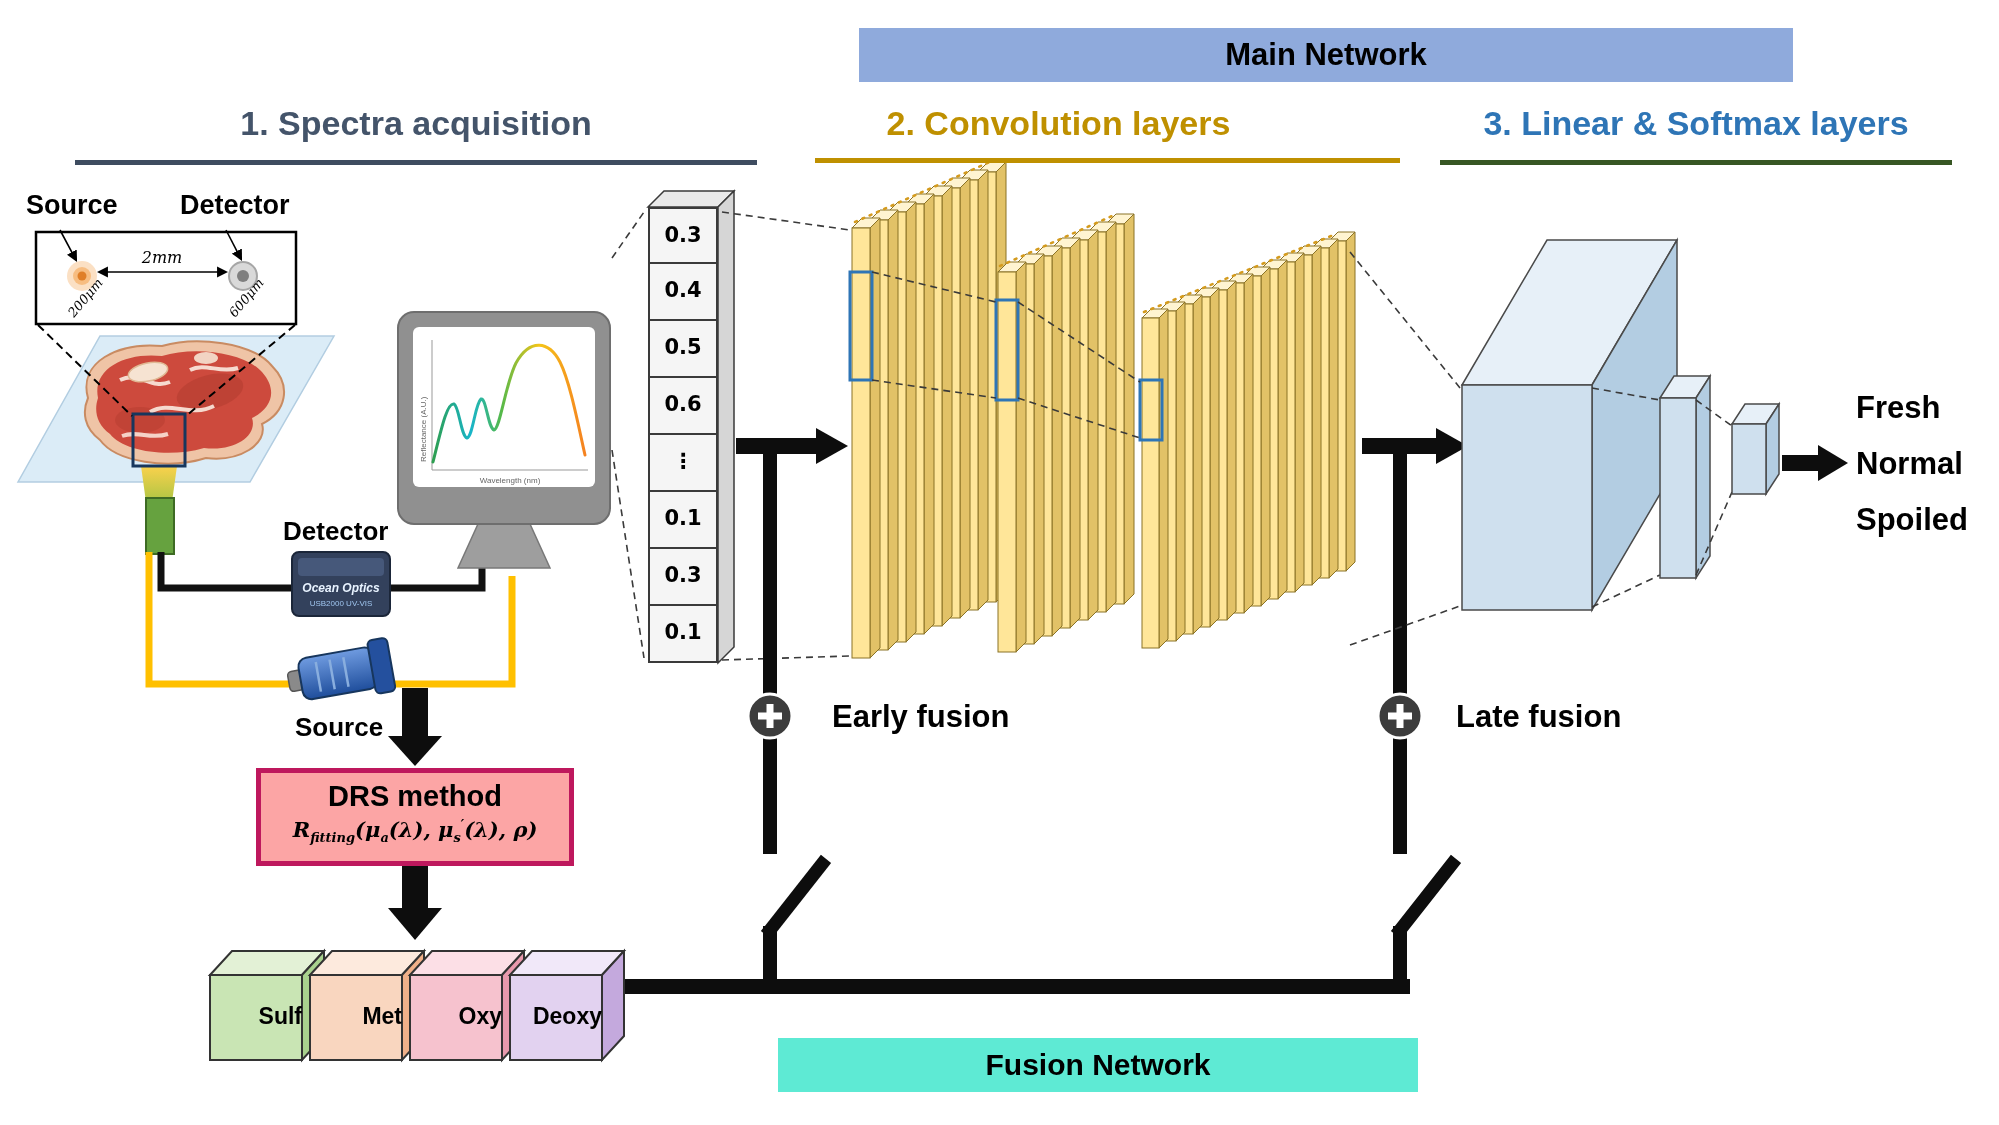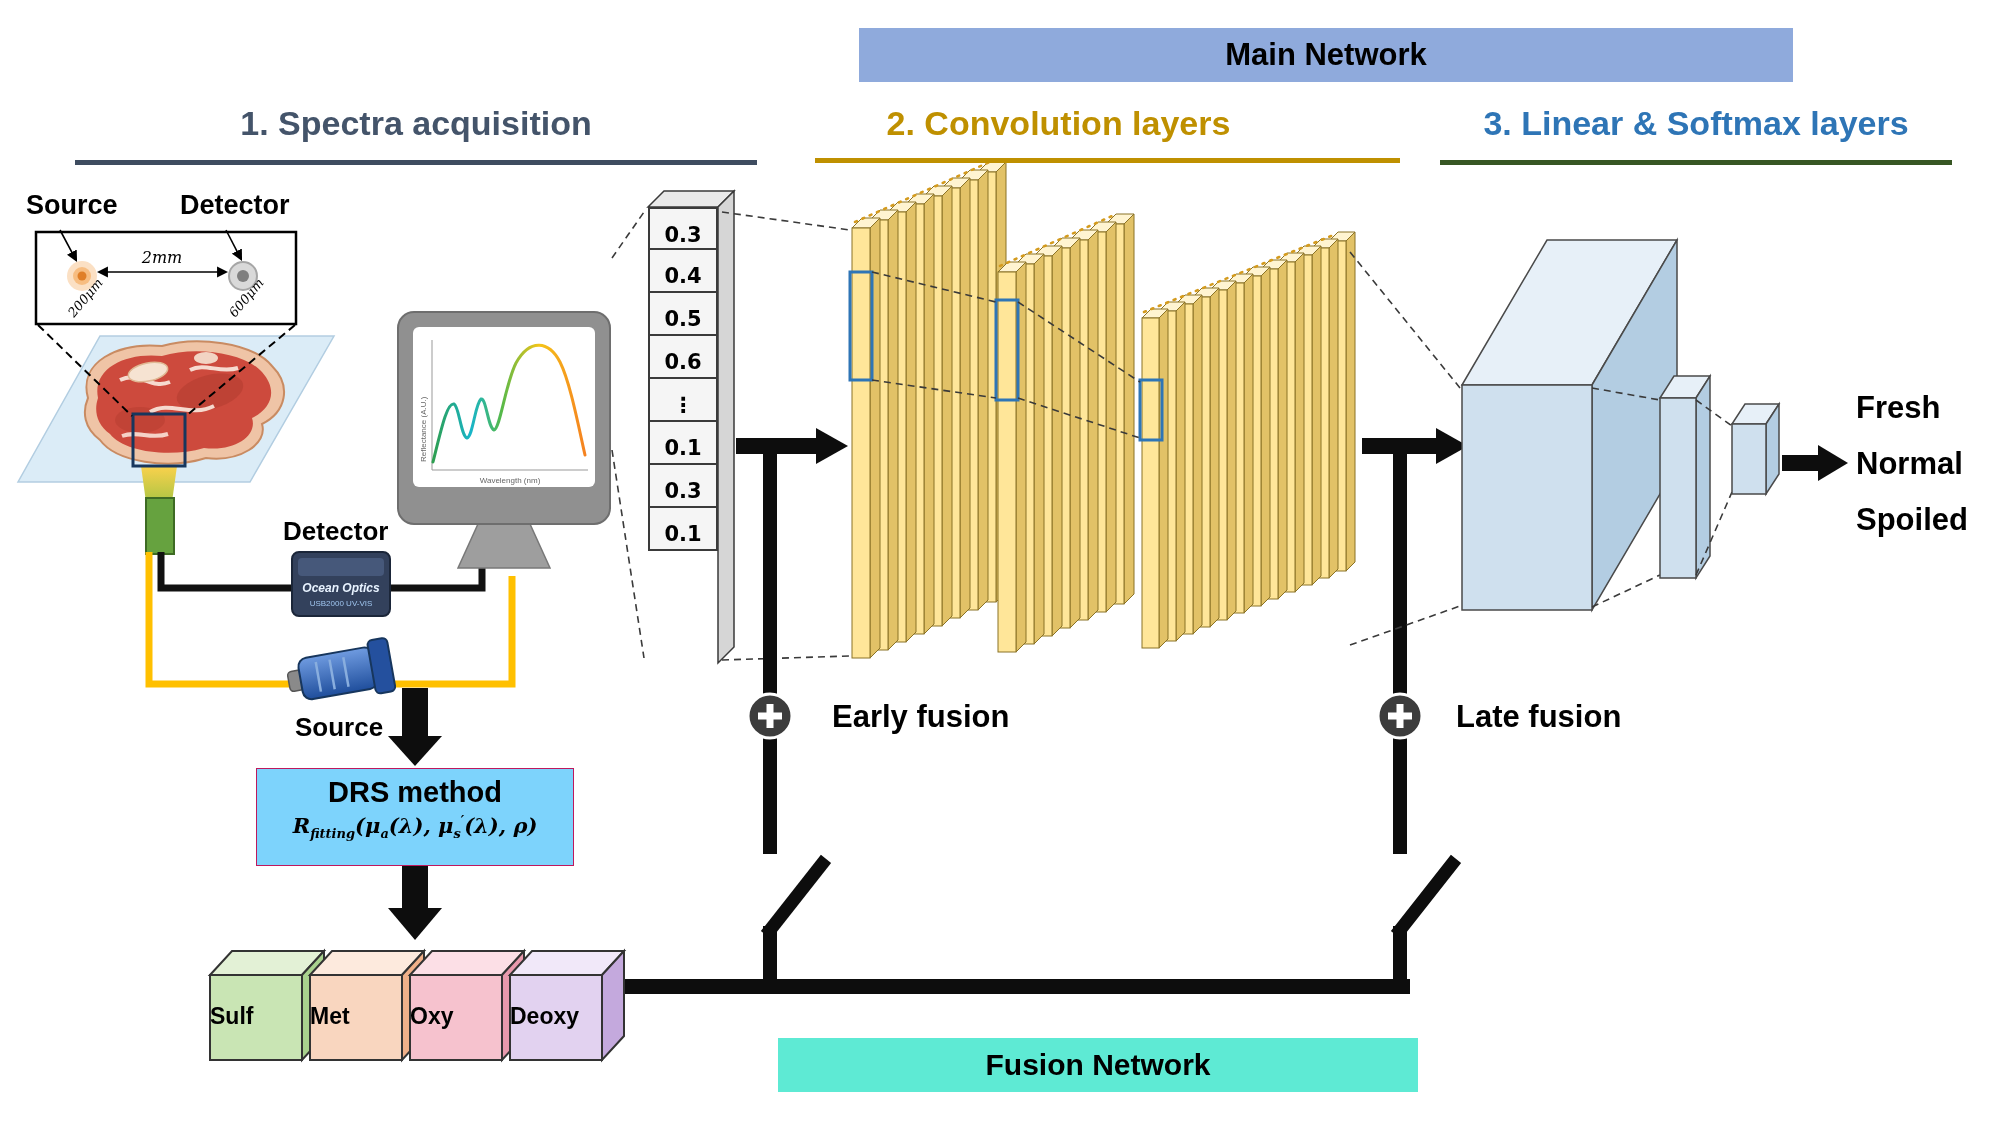--- a/index.html
+++ b/index.html
@@ -6,28 +6,28 @@
   body{background:#ddd;font-family:"Liberation Sans",sans-serif}
   .canvas{position:relative;width:1999px;height:1125px;background:#fff;overflow:hidden}
   svg.layer{position:absolute;left:0;top:0;z-index:1}
   .txt{position:absolute;z-index:2;color:#000}
   .banner{text-align:center;font-weight:bold;font-size:31px;color:#000}
   .stitle{text-align:center;font-weight:bold;font-size:34px;white-space:nowrap}
   .rule{position:absolute;z-index:2;height:5px}
   .biglbl{font-weight:bold;font-size:27px;white-space:nowrap}
   .fuslbl{font-weight:bold;font-size:31px;white-space:nowrap}
   .clslbl{font-weight:bold;font-size:31px;white-space:nowrap}
-  .clabel{position:absolute;z-index:2;width:92px;text-align:left;font-weight:bold;font-size:23px}
+  .clabel{position:absolute;z-index:2;width:92px;text-align:right;font-weight:bold;font-size:23px}
   .vector{position:absolute;z-index:2;left:648px;top:207px;width:70px}
-  .vcell{height:43px;line-height:53px;text-align:center;font-weight:bold;font-size:21px;
+  .vcell{height:57px;line-height:53px;text-align:center;font-weight:bold;font-size:21px;
          background:#f5f5f5;border:2px solid #3a3a3a;border-top:none;
          font-family:"DejaVu Sans",sans-serif}
   .vcell:first-child{border-top:2px solid #3a3a3a}
   .drsbox{position:absolute;z-index:2;left:256px;top:768px;width:318px;height:98px;
-          background:#7dd3fc;border:1px solid #be185d;text-align:center;padding-top:7px}
+          background:#fca5a5;border:5px solid #be185d;text-align:center;padding-top:7px}
   .drstitle{font-weight:bold;font-size:29px}
   .fm{font-family:"DejaVu Serif",serif;font-style:italic;font-weight:bold;font-size:21px;margin-top:4px}
   .fm sub,.fm sup{font-size:13px}
   .dash1{stroke:#3a3a3a;stroke-width:1.6;stroke-dasharray:7 5;fill:none}
   .dash2{stroke:#000;stroke-width:2;stroke-dasharray:8 5;fill:none}
   .golddot{stroke:#d49b1e;stroke-width:2.6;stroke-dasharray:2 6;fill:none;stroke-linecap:round}
   .kern{fill:none;stroke:#2e75b6;stroke-width:3}
   .thick{fill:#0d0d0d}
   .swline{stroke:#0d0d0d;stroke-width:13;stroke-linecap:square}
 </style>

